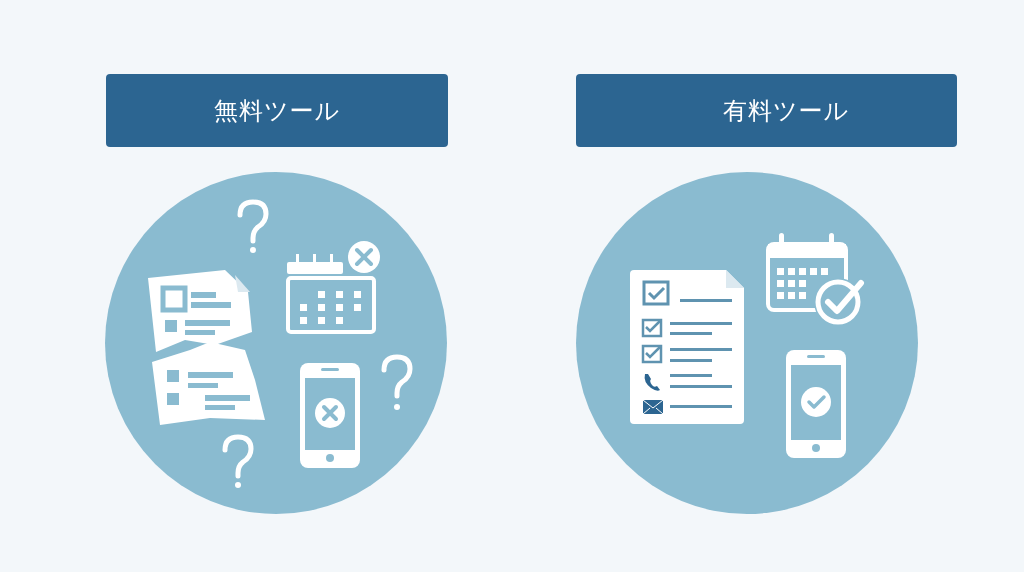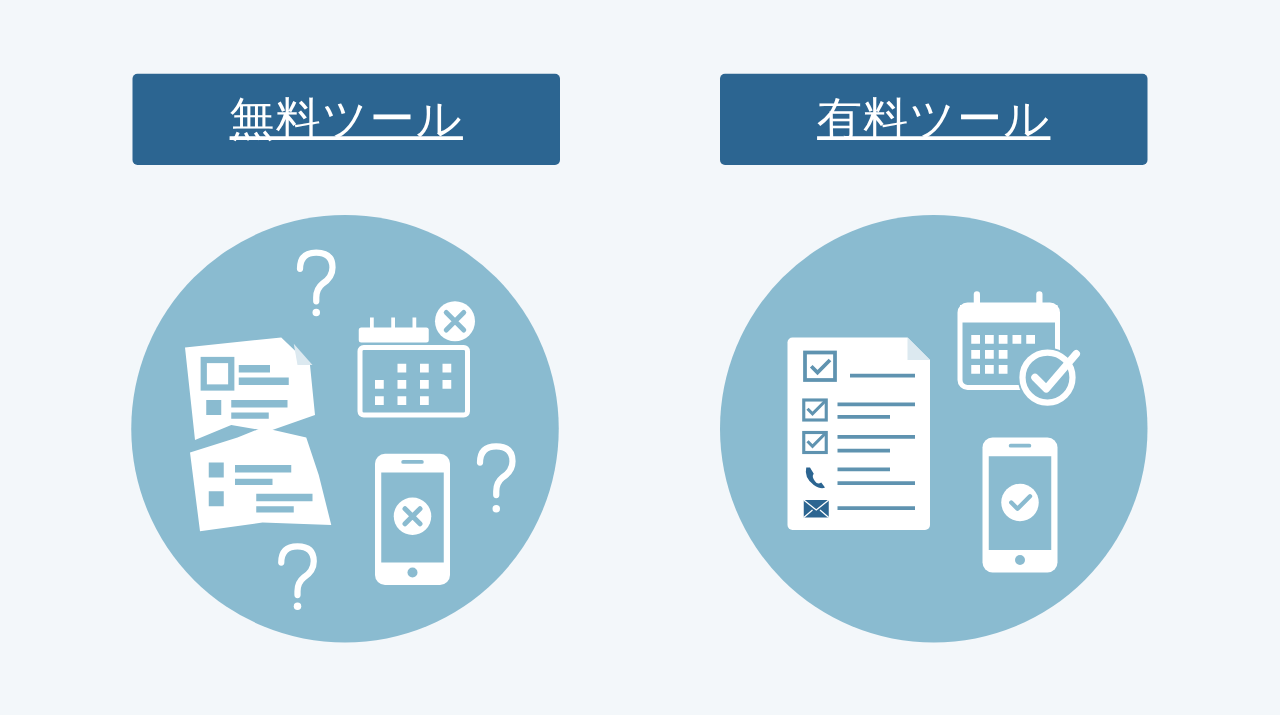--- a/index.html
+++ b/index.html
@@ -1,19 +1,19 @@
 <!DOCTYPE html>
 <html><head>
 <meta charset="utf-8">
 <style>
   html, body { margin:0; padding:0; }
   body { width:1024px; height:572px; background:#f3f7fa; position:relative; overflow:hidden; font-family:"DejaVu Sans", sans-serif; }
-  .label { position:absolute; top:59px; width:342px; height:73px; background:#2c6591; border-radius:4px; color:#fff; font-size:36px; display:flex; align-items:center; justify-content:center; letter-spacing:1px;text-decoration:underline; }
+  .label { position:absolute; top:74px; width:342px; height:73px; background:#2c6591; border-radius:4px; color:#fff; font-size:24px; display:flex; align-items:center; justify-content:center; letter-spacing:1px; }
   .label.free { left:106px; }
-  .label.paid { left:576px; }
+  .label.paid { left:576px;padding-left:39px; }
   .circle { position:absolute; top:172px; width:342px; height:342px; border-radius:50%; background:#8abbd0; }
   .circle.free { left:105px; }
   .circle.paid { left:576px; }
   svg { position:absolute; left:0; top:0; overflow:visible; }
 </style>
 </head>
 <body>
 
 <div class="label free">無料ツール</div>
 <div class="label paid">有料ツール</div>

